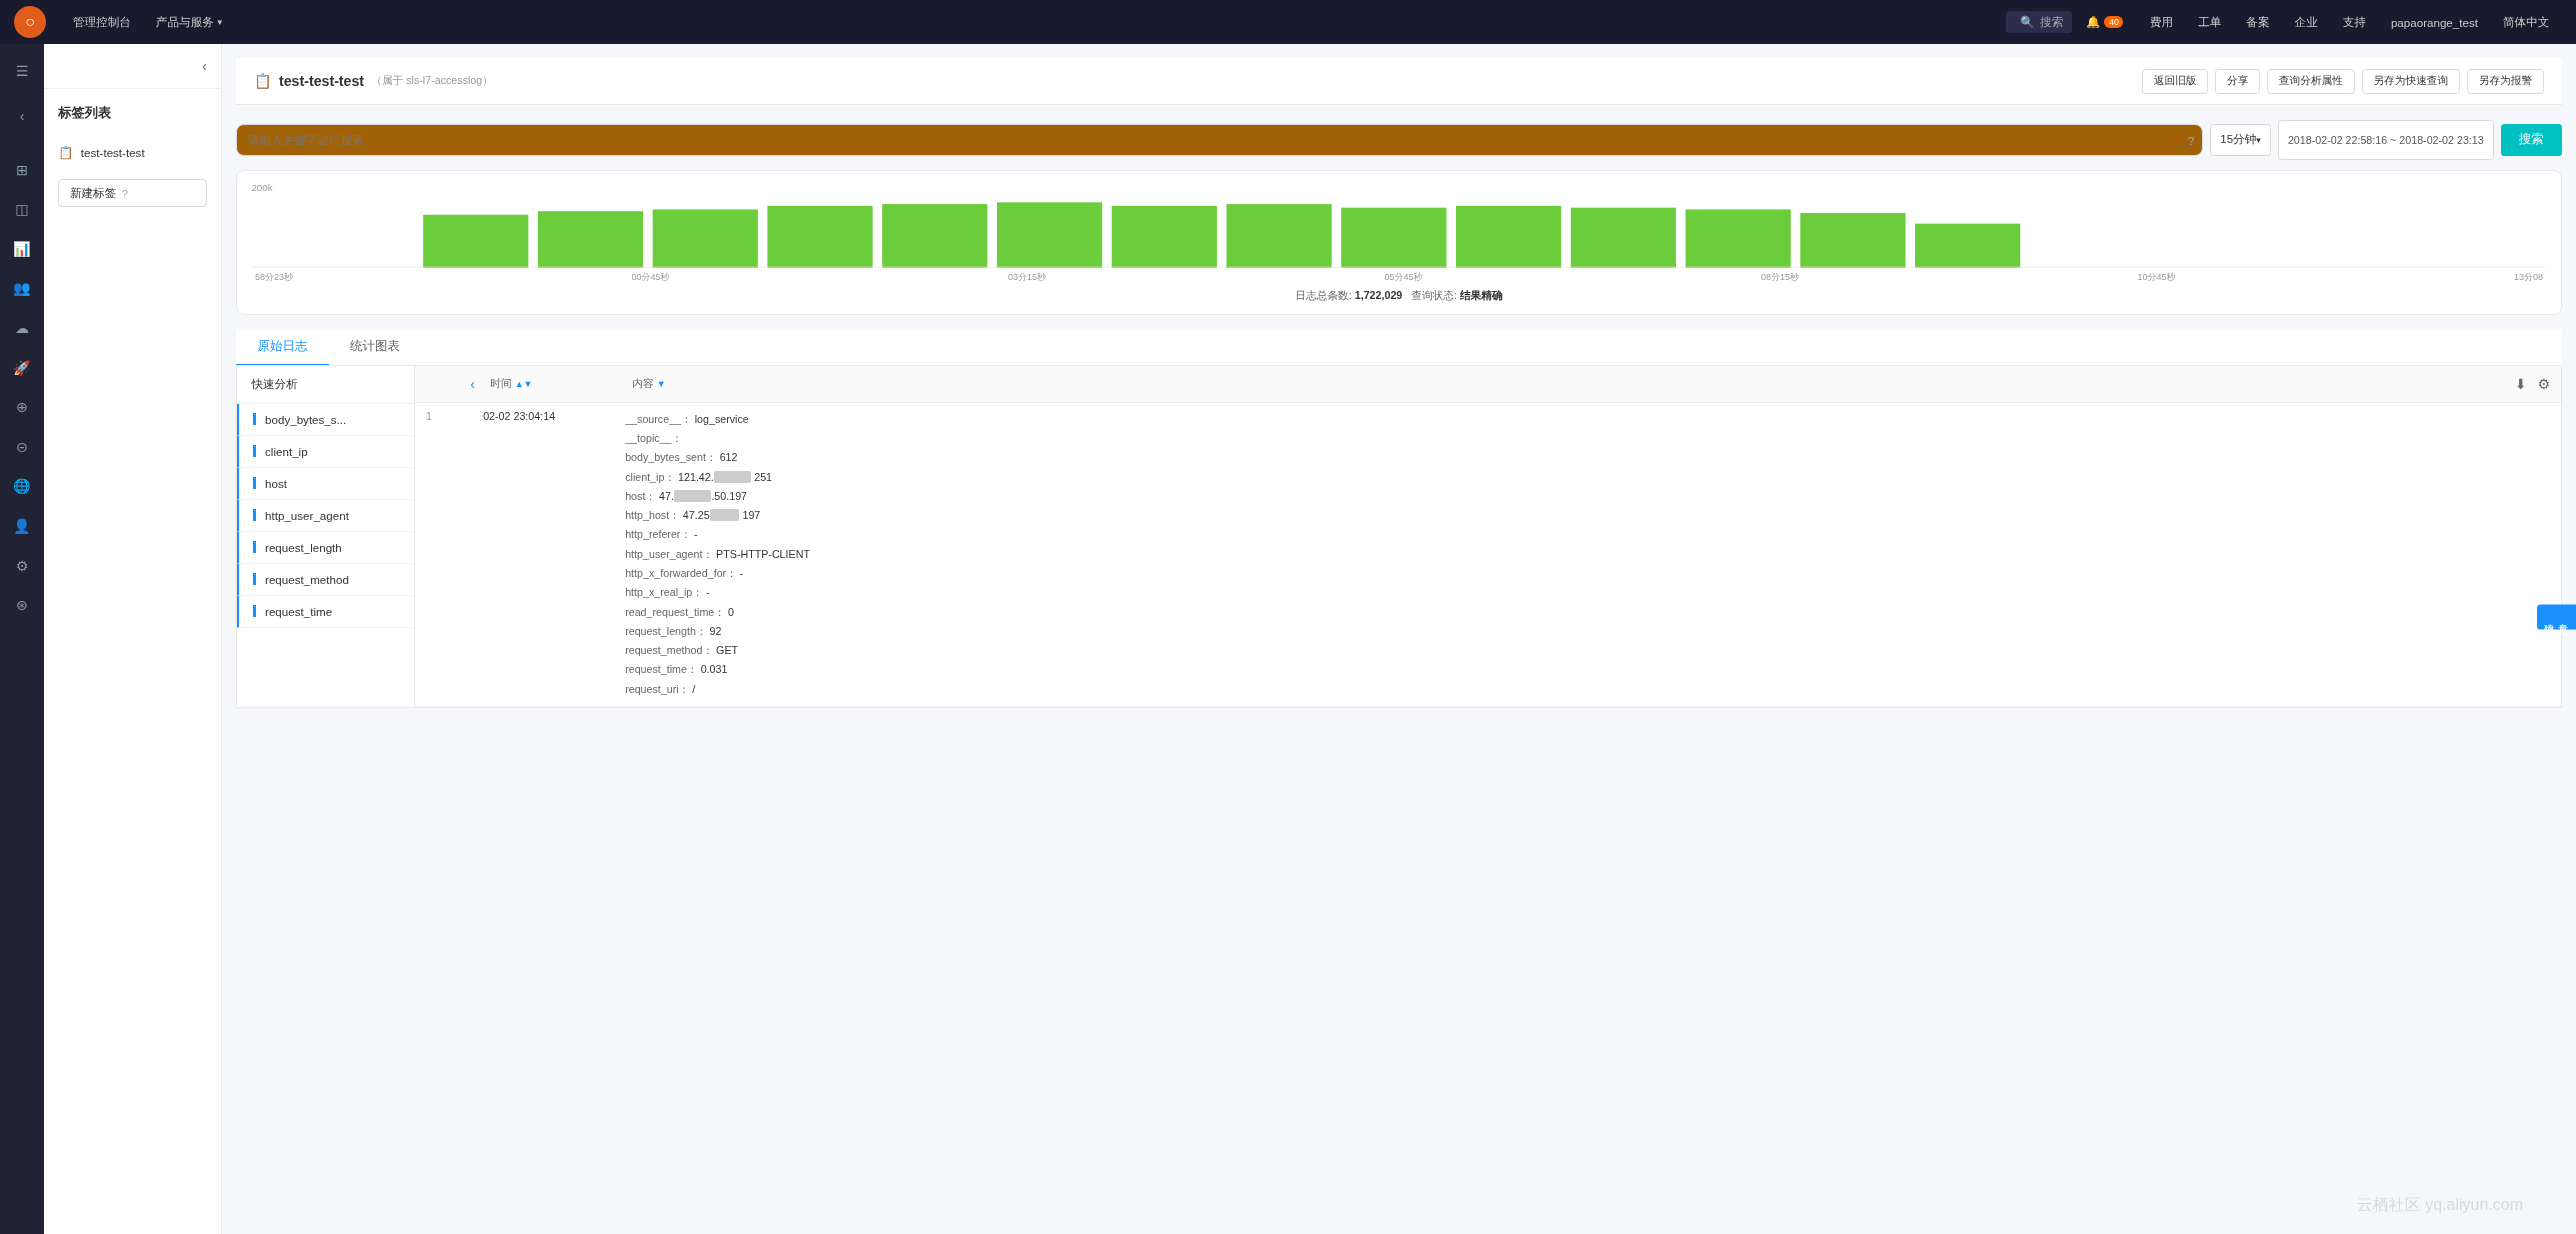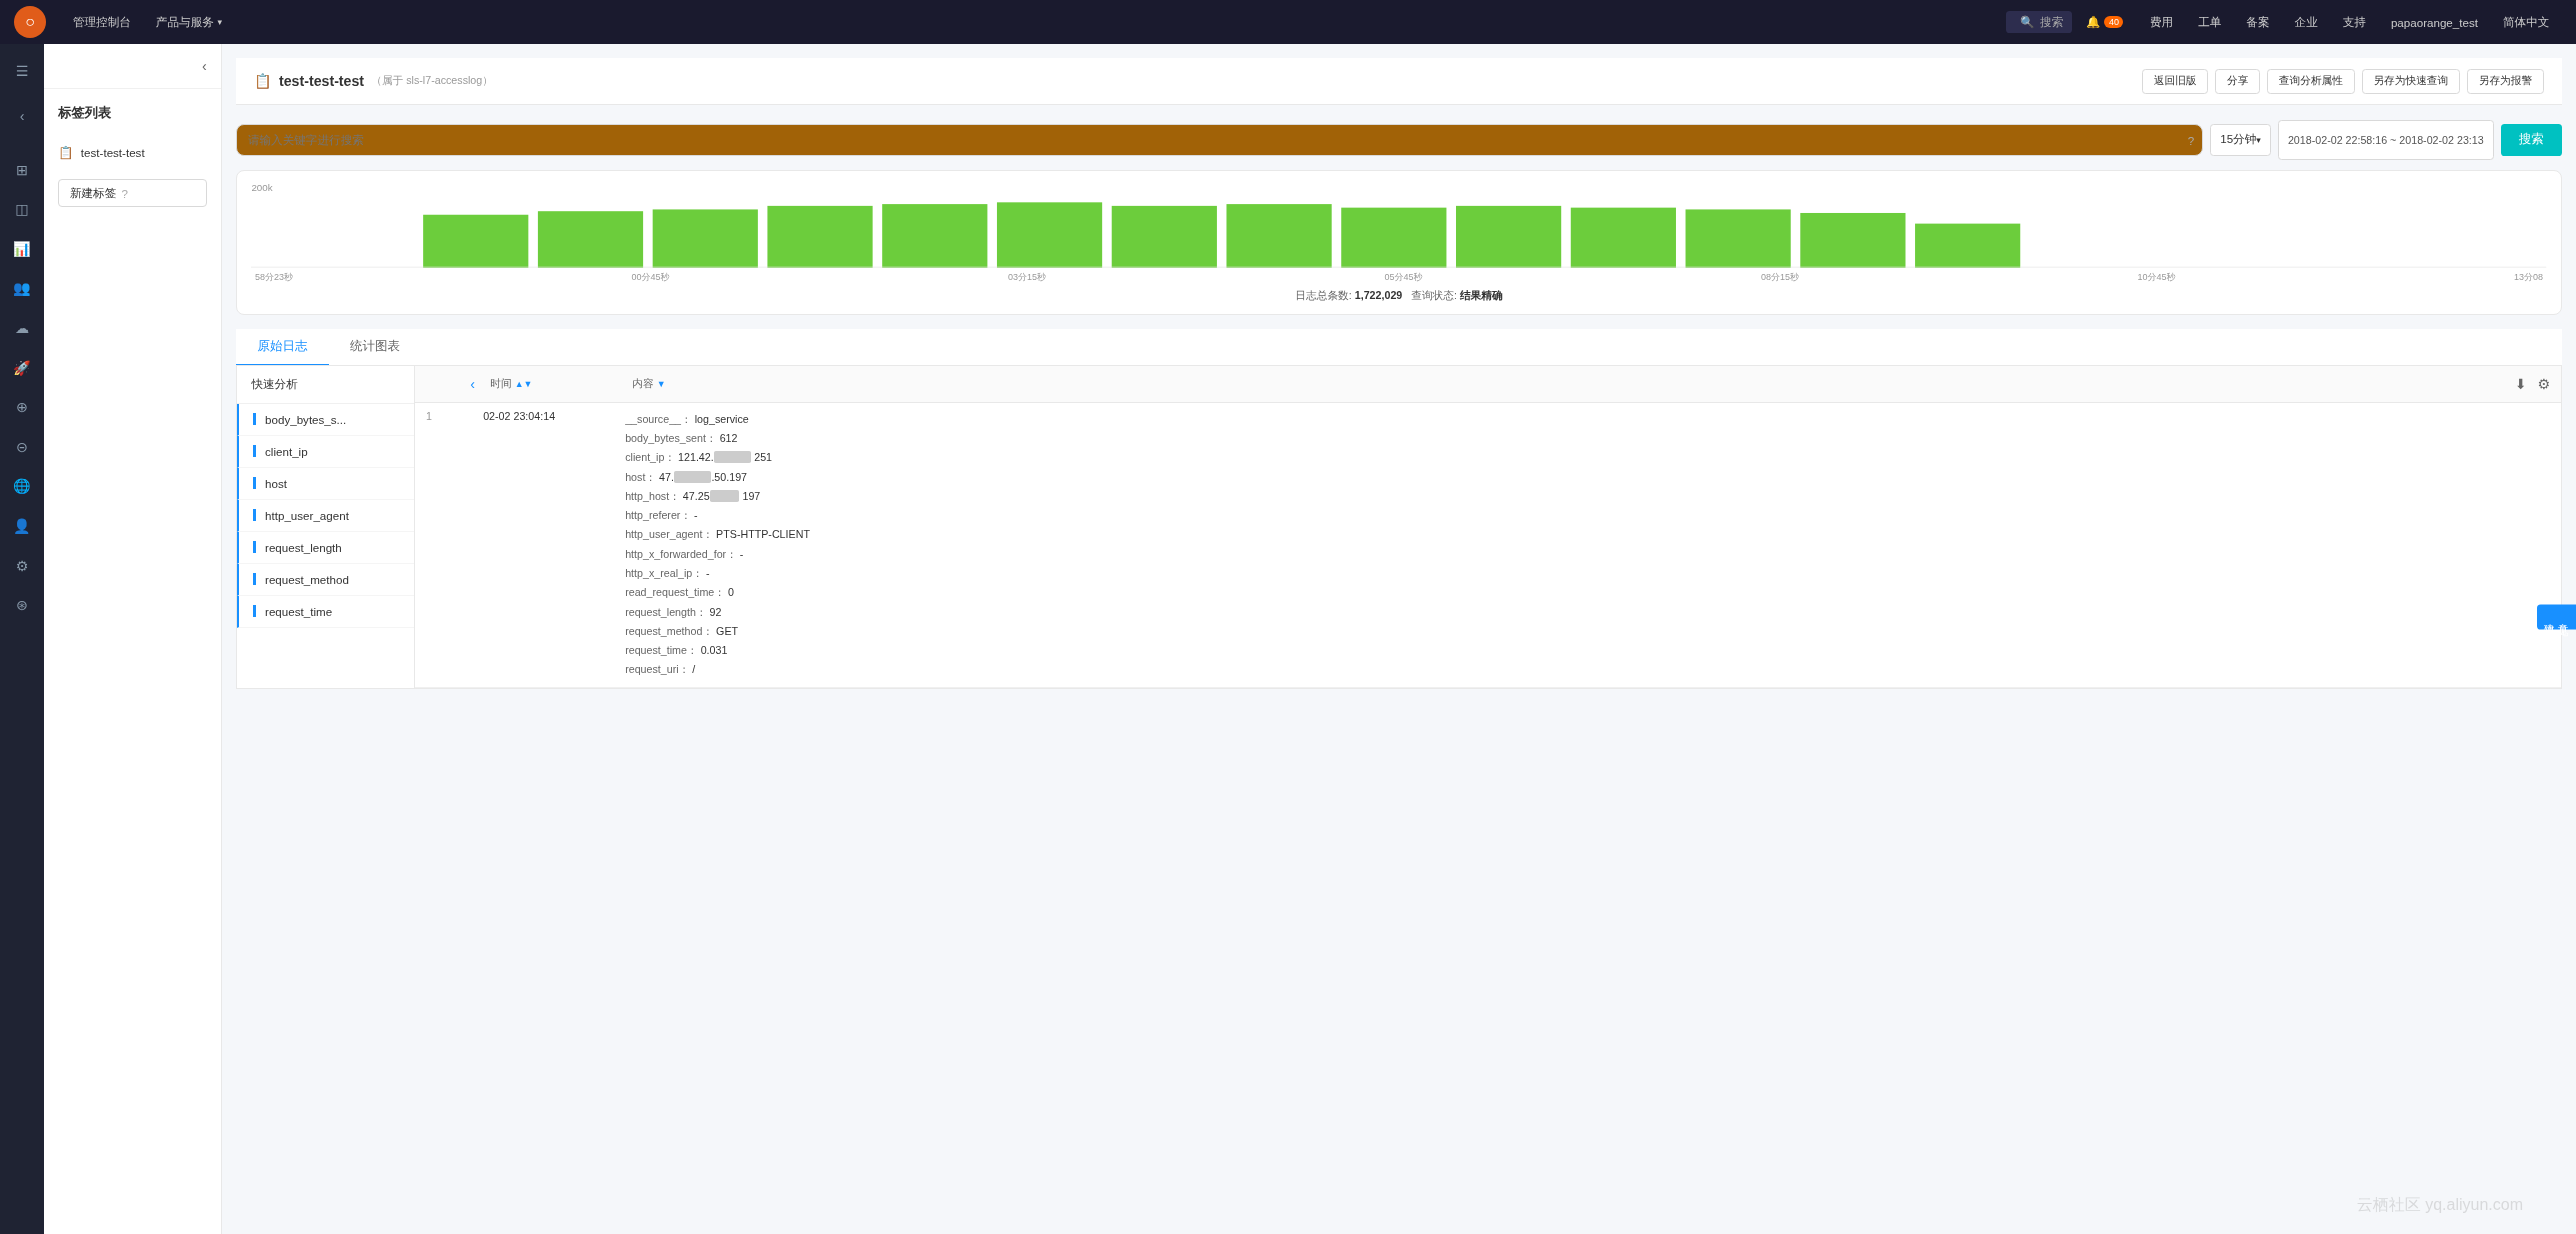--- a/index.html
+++ b/index.html
@@ -646,20 +646,24 @@
       <div class="log-row">
         <div class="col-num">1</div>
         <div style="width:21.3px;flex-shrink:0"></div>
         <div class="col-time">02-02 23:04:14</div>
         <div class="col-content">
           <div class="log-content-item">
             <span class="log-key">__source__：</span>
             <span class="log-val">log_service</span>
           </div>
           <div class="log-content-item">
+            <span class="log-key">__topic__：</span>
+            <span class="log-val"></span>
+          </div>
+          <div class="log-content-item">
             <span class="log-key">body_bytes_sent：</span>
             <span class="log-val">612</span>
           </div>
           <div class="log-content-item">
             <span class="log-key">client_ip：</span>
             <span class="log-val">121.42.</span><span class="log-val blurred">████</span><span class="log-val"> 251</span>
           </div>
           <div class="log-content-item">
             <span class="log-key">host：</span>
             <span class="log-val">47.</span><span class="log-val blurred">████</span><span class="log-val">.50.197</span>

